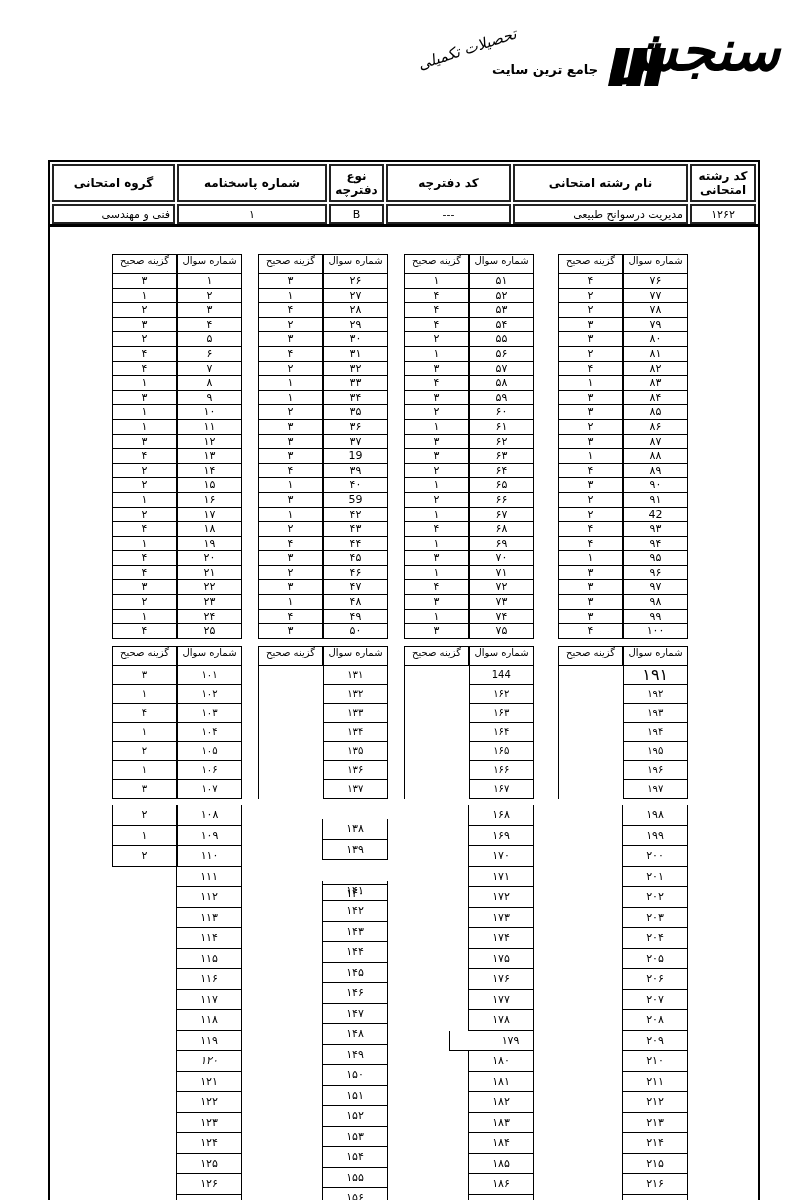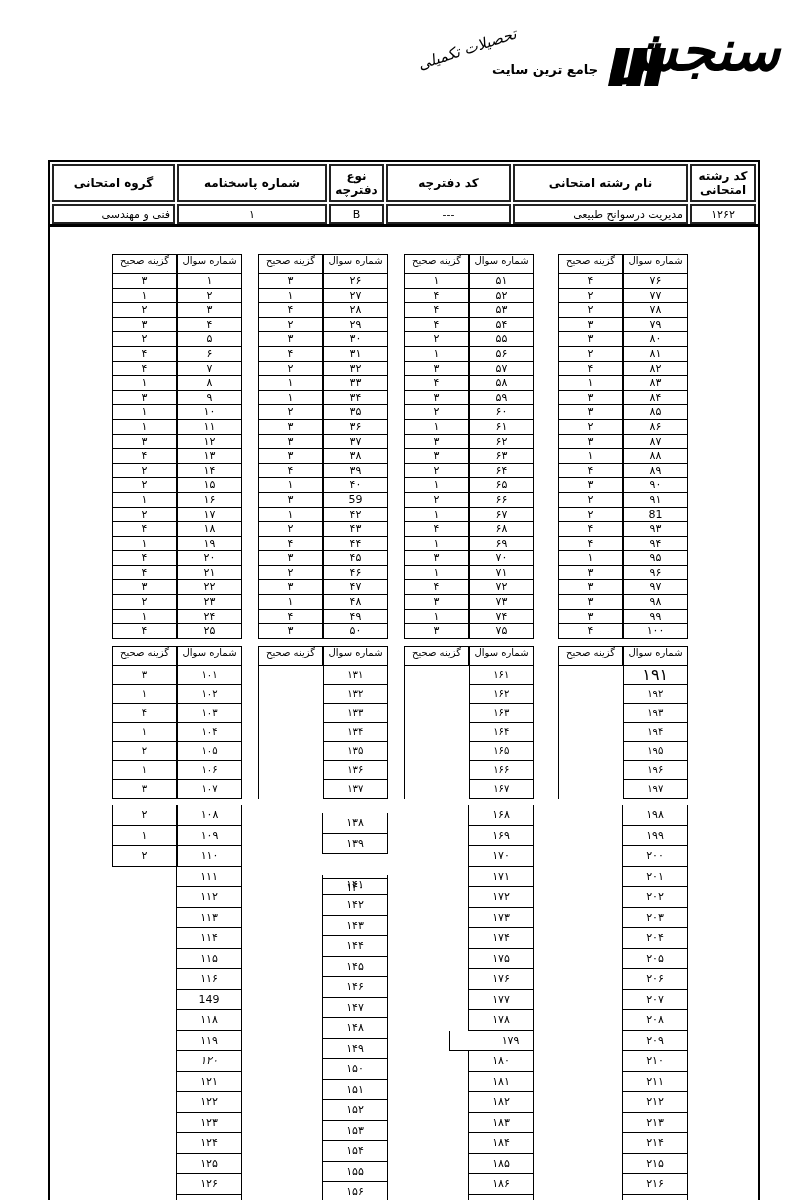--- a/index.html
+++ b/index.html
@@ -215,21 +215,21 @@
         </div>
         <div class="row" style="height: 14.6px; line-height: 14px; font-size: 11px;">
           <div>۳۶</div>
           <div class="ans">۳</div>
         </div>
         <div class="row" style="height: 14.6px; line-height: 14px; font-size: 11px;">
           <div>۳۷</div>
           <div class="ans">۳</div>
         </div>
         <div class="row" style="height: 14.6px; line-height: 14px; font-size: 11px;">
-          <div>۳۸</div>
+          <div>19</div>
           <div class="ans">۳</div>
         </div>
         <div class="row" style="height: 14.6px; line-height: 14px; font-size: 11px;">
           <div>۳۹</div>
           <div class="ans">۴</div>
         </div>
         <div class="row" style="height: 14.6px; line-height: 14px; font-size: 11px;">
           <div>۴۰</div>
           <div class="ans">۱</div>
         </div>
@@ -443,21 +443,21 @@
         </div>
         <div class="row" style="height: 14.6px; line-height: 14px; font-size: 11px;">
           <div>۹۰</div>
           <div class="ans">۳</div>
         </div>
         <div class="row" style="height: 14.6px; line-height: 14px; font-size: 11px;">
           <div>۹۱</div>
           <div class="ans">۲</div>
         </div>
         <div class="row" style="height: 14.6px; line-height: 14px; font-size: 11px;">
-          <div>81</div>
+          <div>42</div>
           <div class="ans">۲</div>
         </div>
         <div class="row" style="height: 14.6px; line-height: 14px; font-size: 11px;">
           <div>۹۳</div>
           <div class="ans">۴</div>
         </div>
         <div class="row" style="height: 14.6px; line-height: 14px; font-size: 11px;">
           <div>۹۴</div>
           <div class="ans">۴</div>
         </div>
@@ -551,21 +551,21 @@
         </div>
         <div class="row2">
           <div style="width: 64px;">۱۱۵</div>
           <div class="empty"></div>
         </div>
         <div class="row2">
           <div style="width: 64px;">۱۱۶</div>
           <div class="empty"></div>
         </div>
         <div class="row2">
-          <div style="width: 64px;">149</div>
+          <div style="width: 64px;">۱۱۷</div>
           <div class="empty"></div>
         </div>
         <div class="row2">
           <div style="width: 64px;">۱۱۸</div>
           <div class="empty"></div>
         </div>
         <div class="row2">
           <div style="width: 64px;">۱۱۹</div>
           <div class="empty"></div>
         </div>
@@ -628,21 +628,21 @@
           <div class="ans" style="border-bottom: 0px; border-left: 1px solid rgb(0, 0, 0); border-right: 0px;"></div>
         </div>
         <div class="row" style="height: 19px; line-height: 18px; font-size: 10px;">
           <div>۱۳۶</div>
           <div class="ans" style="border-bottom: 0px; border-left: 1px solid rgb(0, 0, 0); border-right: 0px;"></div>
         </div>
         <div class="row" style="height: 19px; line-height: 18px; font-size: 10px;">
           <div>۱۳۷</div>
           <div class="ans" style="border-bottom: 0px; border-left: 1px solid rgb(0, 0, 0); border-right: 0px;"></div>
         </div>
-        <div class="row2" style="margin-top: 14px;">
+        <div class="row2" style="margin-top: 20px;">
           <div style="width: 64px;">۱۳۸</div>
           <div class="empty"></div>
         </div>
         <div class="row2">
           <div style="width: 64px;">۱۳۹</div>
           <div class="empty"></div>
         </div>
         <div class="row2">
           <div style="width: 64px; margin-top: 24px;">۱۴۰</div>
           <div class="empty"></div>
@@ -715,21 +715,21 @@
           <div style="width: 64px;">۱۵۷</div>
           <div class="empty"></div>
         </div>
       </div>
       <div class="blk" style="top: 0px; left: 354px;">
         <div class="hdr">
           <div>شماره سوال</div>
           <div>گزینه صحیح</div>
         </div>
         <div class="row" style="height: 19px; line-height: 18px; font-size: 10px;">
-          <div>۱۶۱</div>
+          <div>144</div>
           <div class="ans" style="border-bottom: 0px; border-left: 1px solid rgb(0, 0, 0); border-right: 0px;"></div>
         </div>
         <div class="row" style="height: 19px; line-height: 18px; font-size: 10px;">
           <div>۱۶۲</div>
           <div class="ans" style="border-bottom: 0px; border-left: 1px solid rgb(0, 0, 0); border-right: 0px;"></div>
         </div>
         <div class="row" style="height: 19px; line-height: 18px; font-size: 10px;">
           <div>۱۶۳</div>
           <div class="ans" style="border-bottom: 0px; border-left: 1px solid rgb(0, 0, 0); border-right: 0px;"></div>
         </div>

